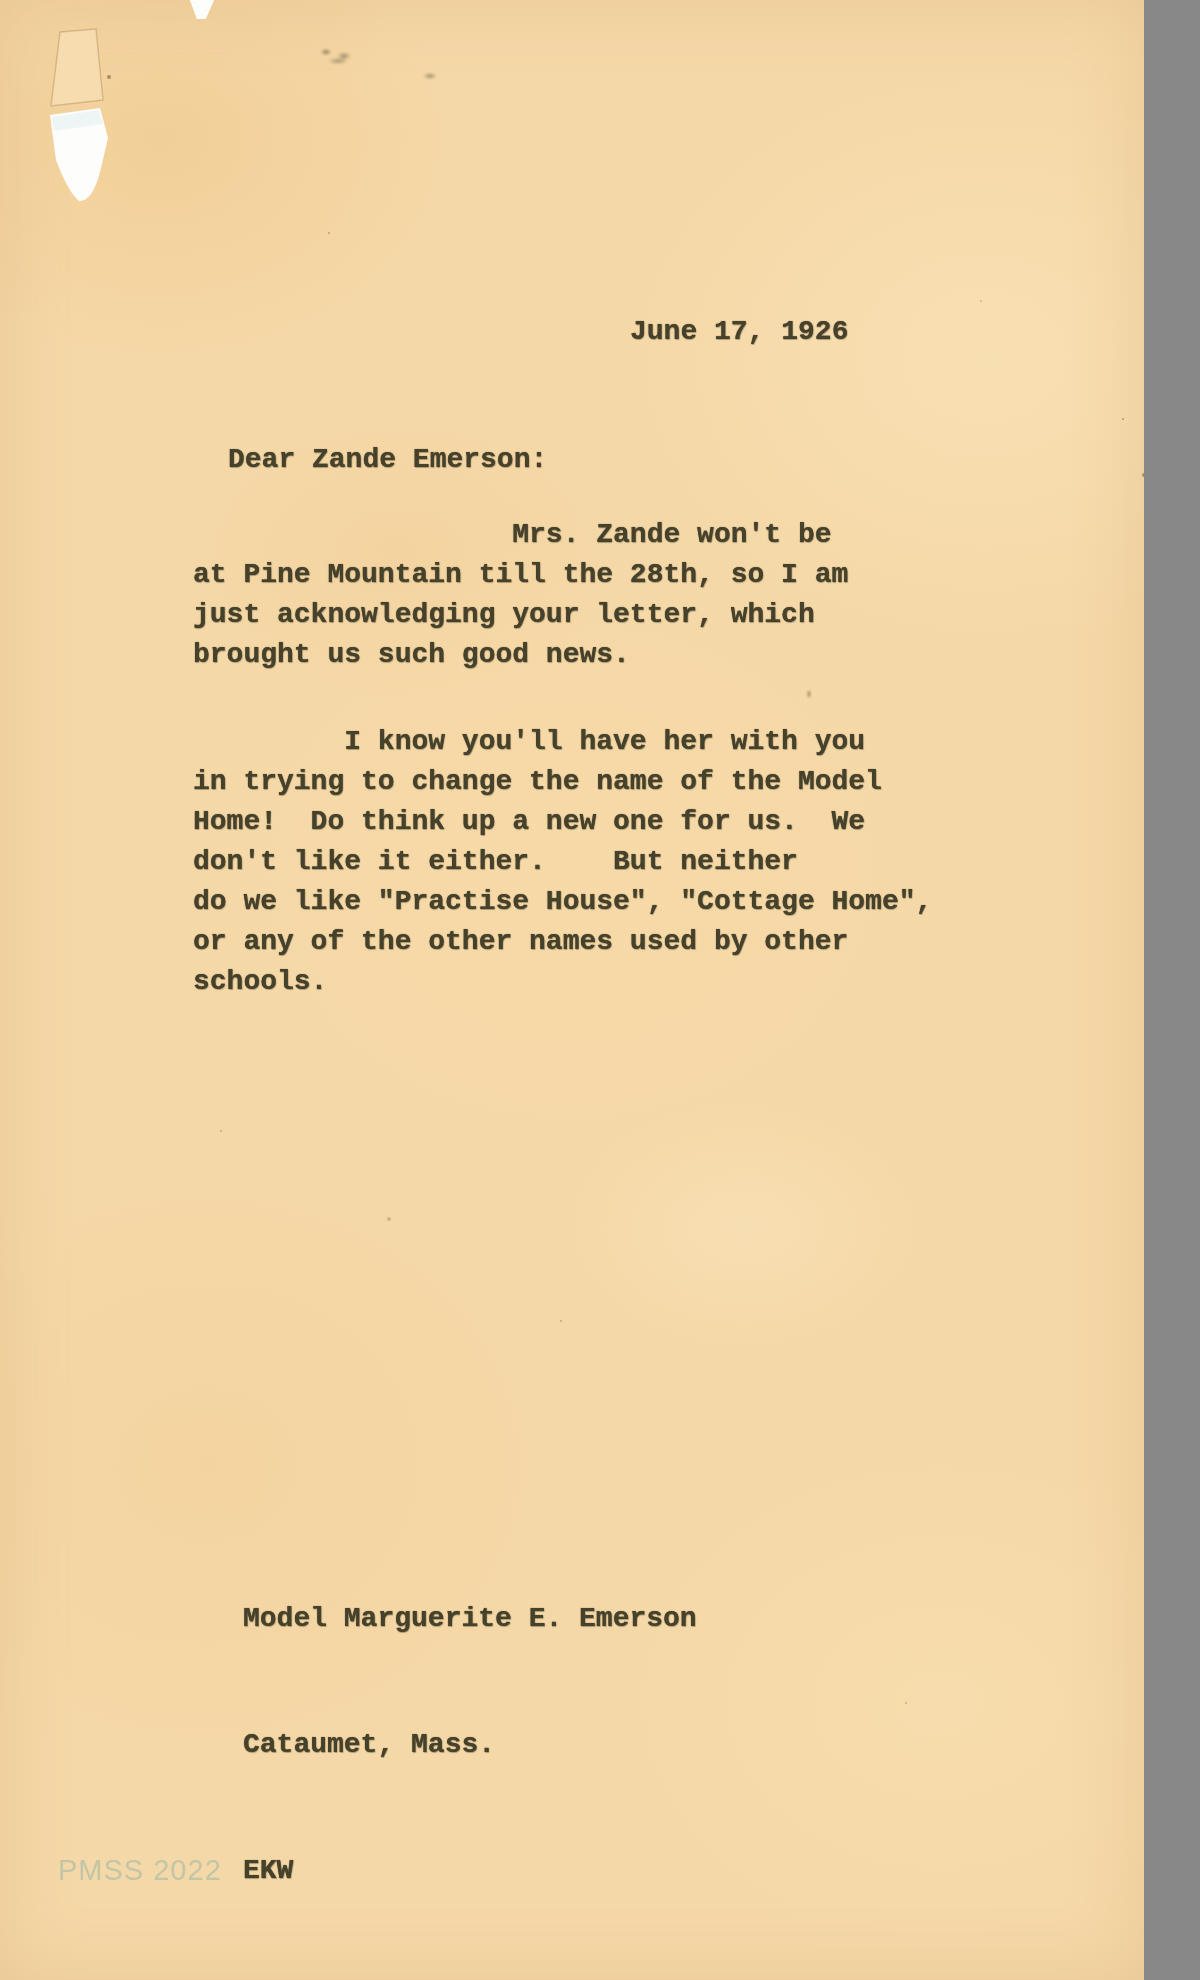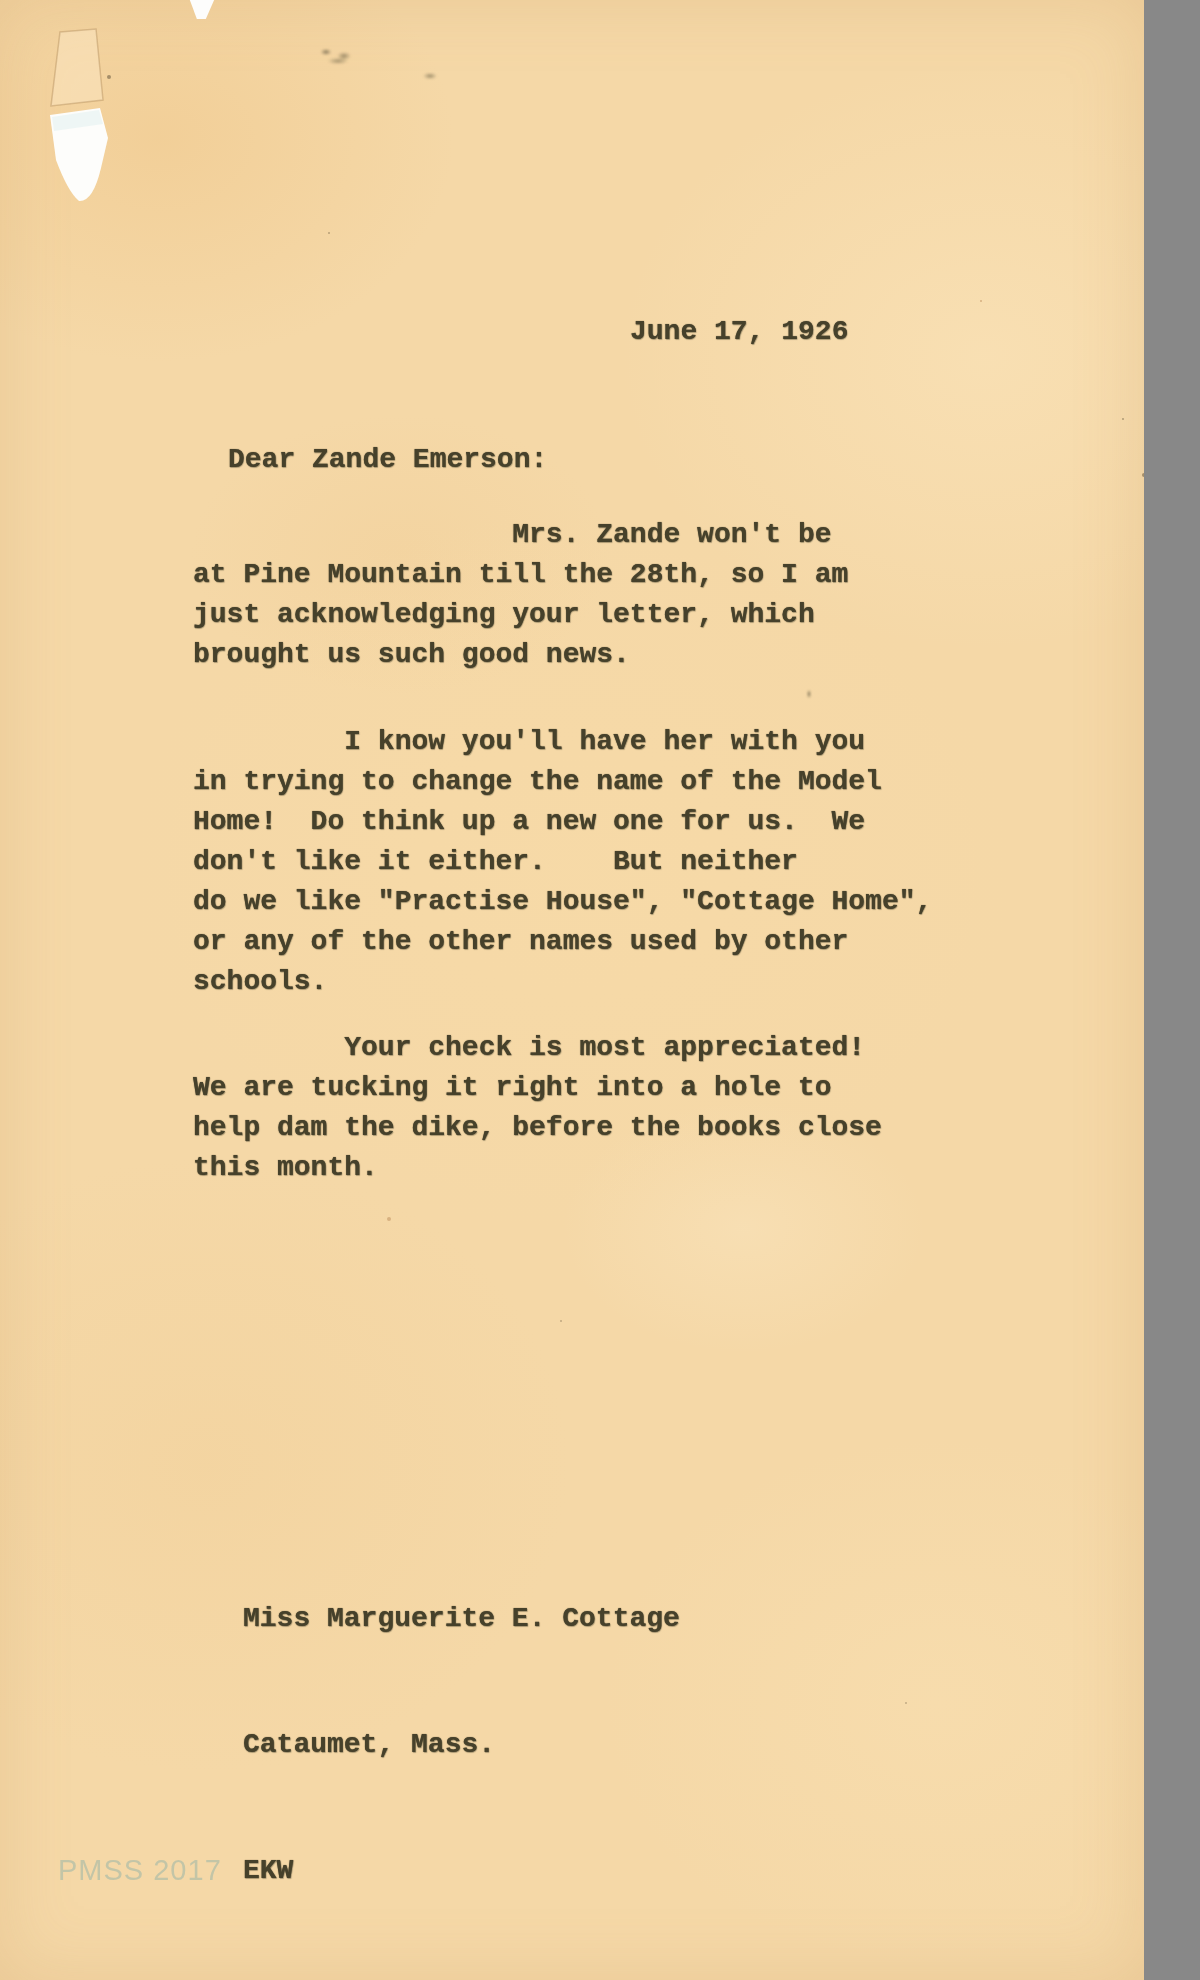--- a/index.html
+++ b/index.html
@@ -130,27 +130,23 @@
 brought us such good news.</div>
 
   <div class="typewriter para-2">         I know you'll have her with you
 in trying to change the name of the Model
 Home!  Do think up a new one for us.  We
 don't like it either.    But neither
 do we like "Practise House", "Cottage Home",
 or any of the other names used by other
 schools.</div>
 
-  <div class="typewriter para-3">         Your check is most appreciated!
-We are tucking it right into a hole to
-help dam the dike, before the books close
-this month.</div>
 
 
   <div class="typewriter signature-block">
-    <div>Miss Marguerite E. Cottage</div>
+    <div>Model Marguerite E. Emerson</div>
     <div>Cataumet, Mass.</div>
     <div>EKW</div>
   </div>
 
-  <div class="watermark">PMSS 2017</div>
+  <div class="watermark">PMSS 2022</div>
 
 </div>
 
 </body></html>

